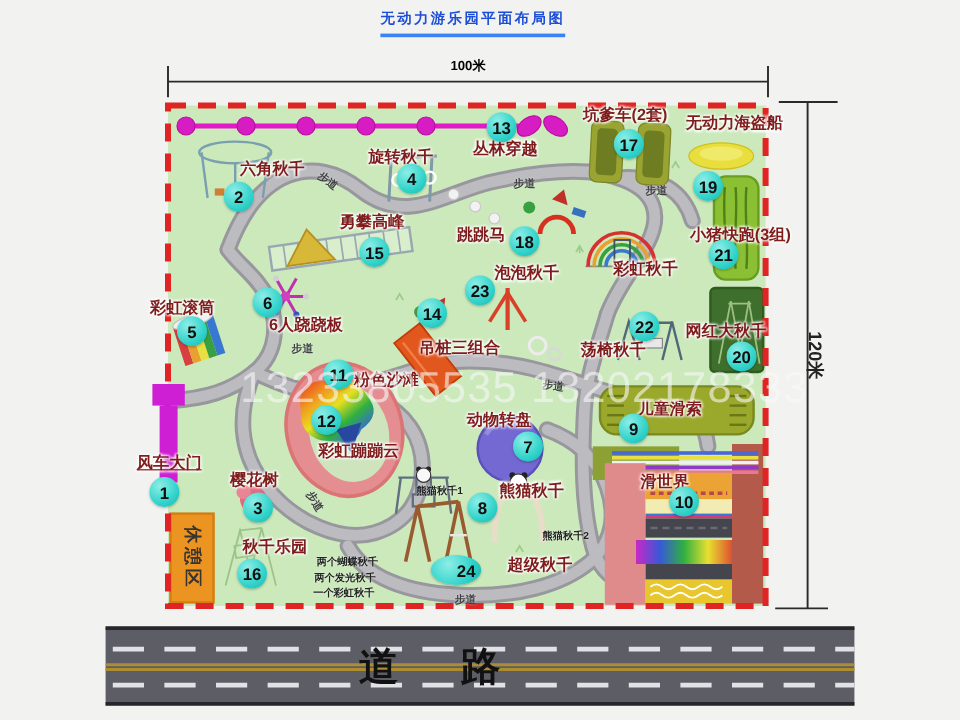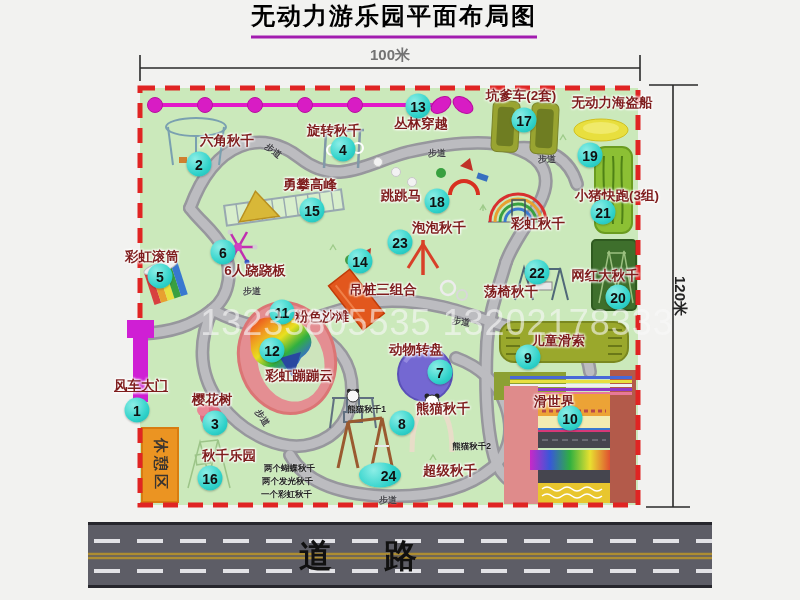--- a/index.html
+++ b/index.html
@@ -1,23 +1,23 @@
 <!DOCTYPE html>
 <html><head>
 <meta charset="utf-8">
 <style>
   html,body{margin:0;padding:0;background:#e8e8e6;}
   .stage{position:relative;width:800px;height:600px;background:#f2f2f0;overflow:hidden;
          font-family:"Liberation Sans","DejaVu Sans",sans-serif;}
   .stage svg{position:absolute;left:0;top:0;}
   .title{position:absolute;left:394px;top:19px;transform:translate(-50%,-50%);
-         font-size:24px;font-weight:bold;color:#000000;letter-spacing:2px;white-space:nowrap;
-         border-bottom:3px solid #a21caf;padding-bottom:4px;}
+         font-size:12px;font-weight:bold;color:#1d4ed8;letter-spacing:2px;white-space:nowrap;
+         border-bottom:3px solid #3b82f6;padding-bottom:4px;}
   .dimh{position:absolute;left:390px;top:55px;transform:translate(-50%,-50%);
-        font-size:15px;color:#737373;font-weight:bold;}
+        font-size:11px;color:#000000;font-weight:bold;}
   .dimv{position:absolute;left:679px;top:296px;transform:translate(-50%,-50%) rotate(90deg);
         font-size:15px;color:#222;font-weight:bold;white-space:nowrap;}
   .flabel{position:absolute;transform:translate(-50%,-50%);font-size:13.5px;font-weight:bold;color:#7f1d1d;
         white-space:nowrap;z-index:6;
         text-shadow:-1px -1px 2px rgba(255,255,255,.85),1px -1px 2px rgba(255,255,255,.85),
                     -1px 1px 2px rgba(255,255,255,.85),1px 1px 2px rgba(255,255,255,.85);}
   .num{position:absolute;width:25px;height:25px;transform:translate(-50%,-50%);border-radius:50%;
        background:radial-gradient(circle at 35% 30%,#8ceee6,#2fd2ca 62%,#1cb4ae);
        display:flex;align-items:center;justify-content:center;
        font-size:14px;font-weight:bold;color:#101010;z-index:7;box-shadow:0 1px 2px rgba(0,0,0,.25);}

